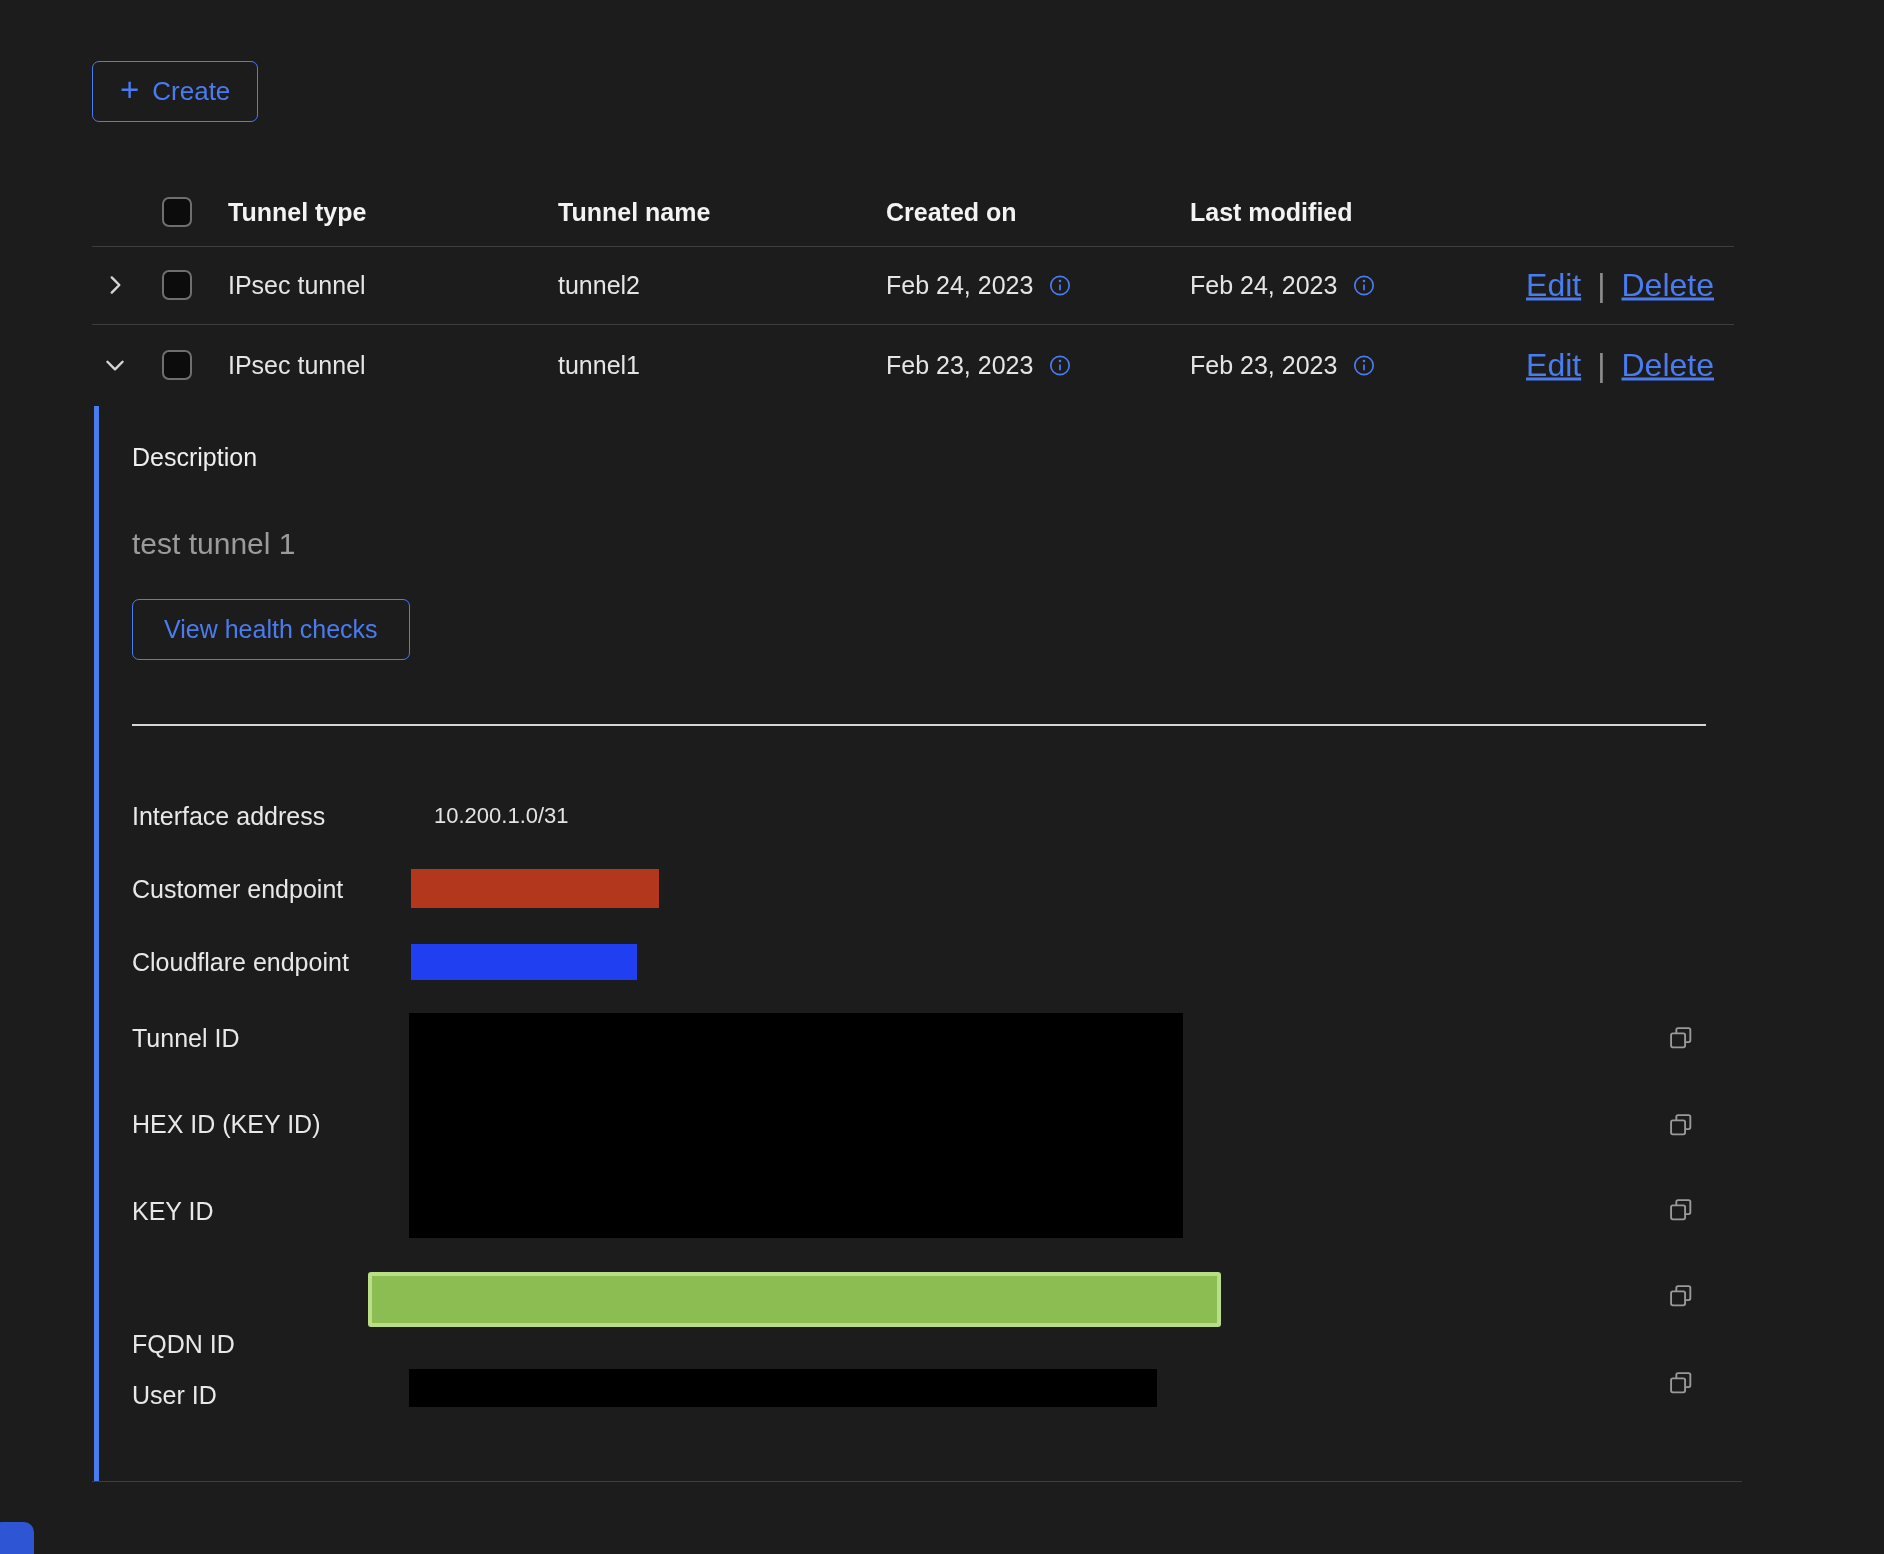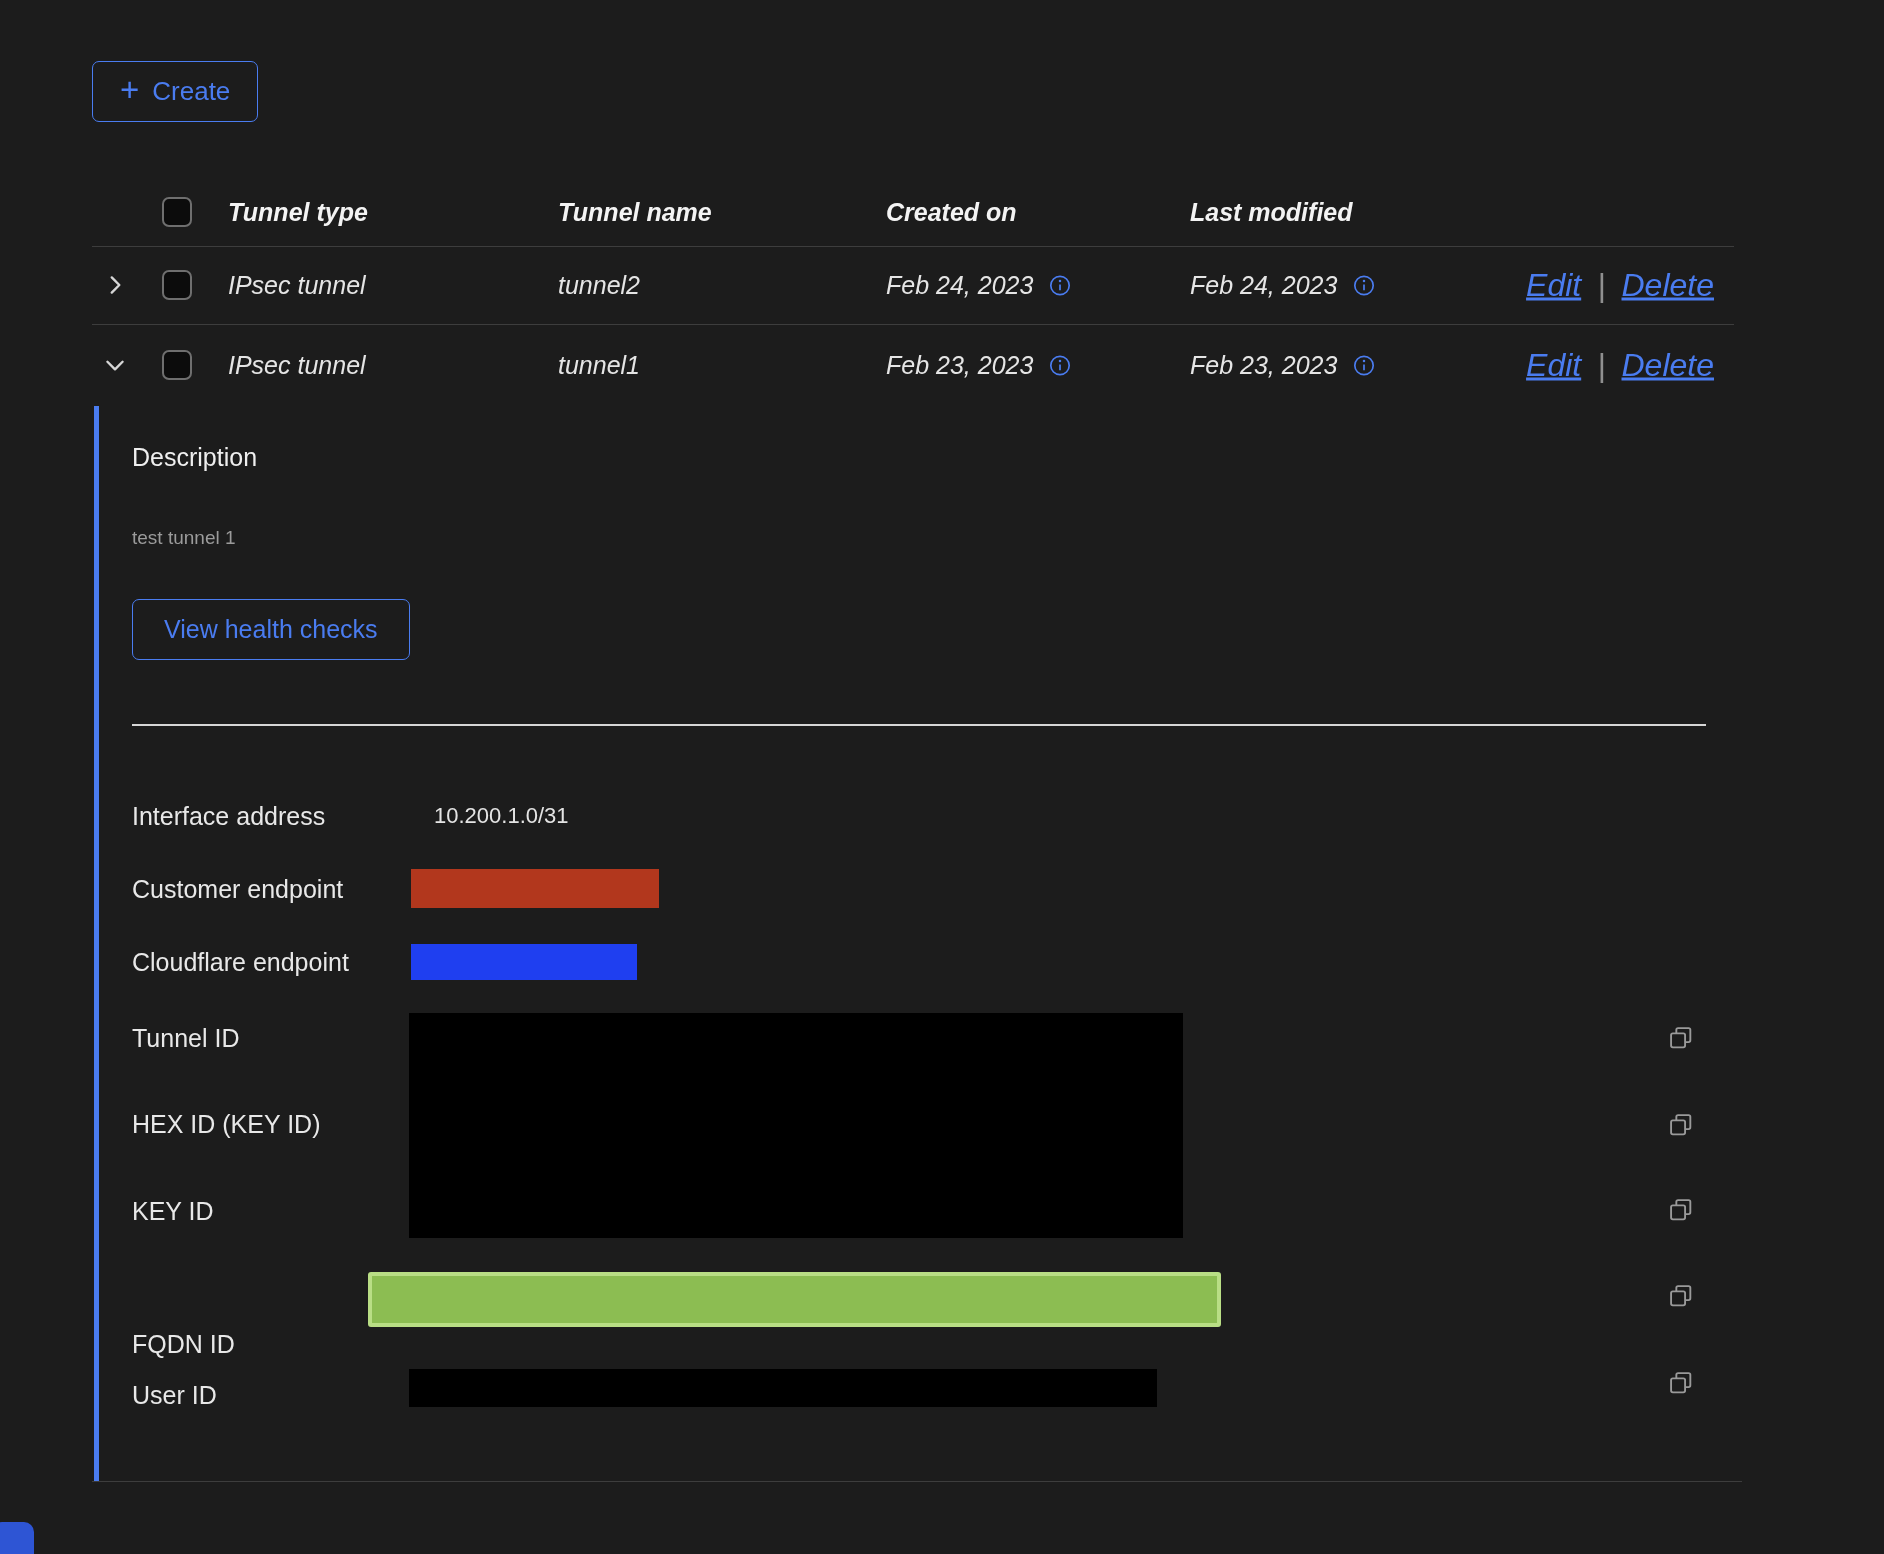--- a/index.html
+++ b/index.html
@@ -12,21 +12,21 @@
   
   .create-btn{
     position:absolute;left:92px;top:61px;height:61px;
     display:flex;align-items:center;gap:13px;padding:0 27px;
     background:transparent;border:1px solid var(--accent,#4a7cf0);border-radius:7px;
     color:var(--accent,#4a7cf0);font-size:26px;font-family:inherit;cursor:pointer;
   }
   .create-btn .plus{font-size:33px;font-weight:300;line-height:1;margin-top:-4px;}
 
   
-  .thead,.trow{position:absolute;left:92px;width:1642px;font-style:italic;}
+  .thead,.trow{position:absolute;left:92px;width:1642px;}
   .thead{top:178px;height:68px;border-bottom:1px solid #3d3d3d;}
   .trow{border-bottom:1px solid #3d3d3d;}
   .cell{position:absolute;top:50%;transform:translateY(-50%);font-size:25px;white-space:nowrap;color:#e5e5e5;}
   .th{font-weight:700;color:#f3f3f3;}
   .c-type{left:136px;} .c-name{left:466px;} .c-created{left:794px;} .c-modified{left:1067px;margin-left:31px;}
   .cb{
     position:absolute;left:70px;top:50%;transform:translateY(-50%);
     width:30px;height:30px;border:2px solid #6f6f6f;border-radius:7px;
     background:#0c0c0c;cursor:pointer;box-sizing:border-box;
   }
@@ -38,21 +38,21 @@
   .chev svg{width:26px;height:26px;}
   .info{display:inline-flex;width:24px;height:24px;margin-left:15px;vertical-align:-4px;color:var(--accent,#4a7cf0);cursor:pointer;}
   .info svg{width:24px;height:24px;}
   .actions{position:absolute;right:20px;top:50%;transform:translateY(-50%);font-size:32px;display:flex;align-items:center;}
   .actions a{color:var(--accent,#4a7cf0);text-decoration:underline;cursor:pointer;}
   .actions .sep{color:#8f8f8f;margin:0 16px;}
 
   
   .blue-bar{position:absolute;left:94px;top:406px;width:5px;height:1076px;background:var(--accent,#4a7cf0);}
   .desc-label{position:absolute;left:132px;top:443px;font-size:25px;font-weight:500;color:#efefef;}
-  .desc-value{position:absolute;left:132px;top:527px;font-size:19px;color:#9b9b9b;}
+  .desc-value{position:absolute;left:132px;top:527px;font-size:30px;color:#9b9b9b;}
   .health-btn{
     position:absolute;left:132px;top:599px;height:61px;padding:0 31px;
     background:transparent;border:1px solid var(--accent,#4a7cf0);border-radius:7px;
     color:var(--accent,#4a7cf0);font-size:25px;font-family:inherit;cursor:pointer;
   }
   .detail-divider{position:absolute;left:132px;top:724px;width:1574px;height:2px;background:#d6d6d6;}
   .lbl{position:absolute;left:132px;font-size:25px;color:#e8e8e8;white-space:nowrap;line-height:30px;}
   .val{position:absolute;font-size:22px;color:#e4e4e4;line-height:30px;}
   .redact{position:absolute;box-sizing:border-box;}
   .copy-btn{position:absolute;left:1666px;width:30px;height:30px;cursor:pointer;background:transparent;border:none;padding:0;}

